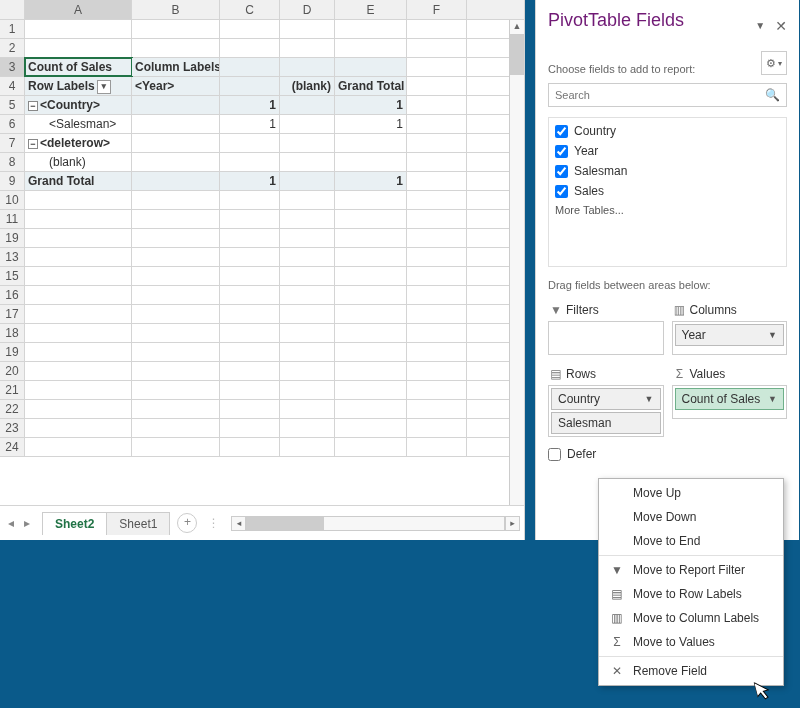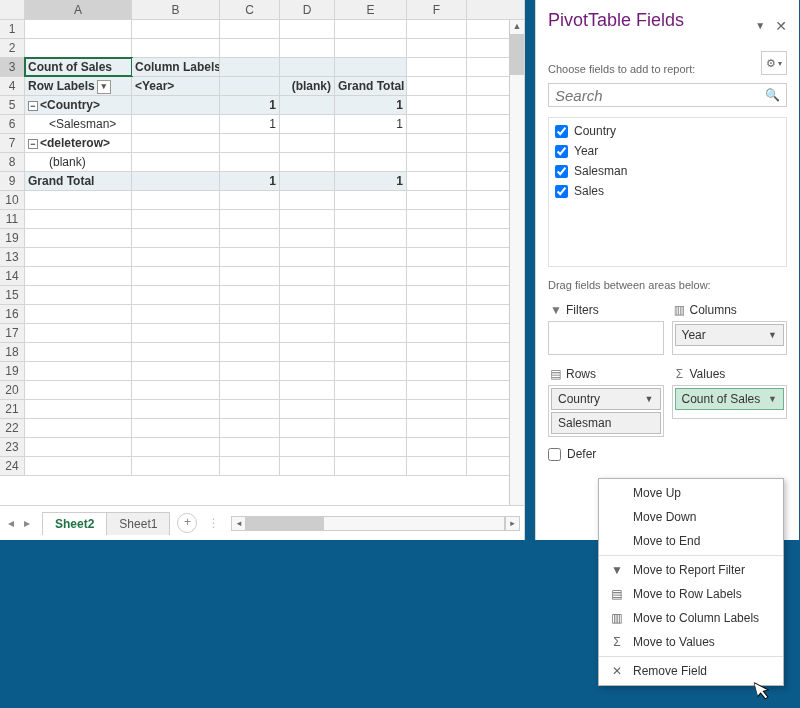--- a/index.html
+++ b/index.html
@@ -38,21 +38,21 @@
 .pane{position:absolute;left:535px;top:0;width:264px;height:540px;background:#fff;border-left:1px solid #d4d4d4;padding:10px 12px 0}
 .pane h1{font-size:18px;color:#701a75;font-weight:normal;margin-bottom:10px}
 .pane .panehead{display:flex;align-items:center;justify-content:space-between;margin-bottom:10px}
 .pane .paneact{display:flex;gap:10px;align-items:center}
 .pane .dropcaret{font-size:10px;color:#666;cursor:pointer}
 .pane .close{font-size:14px;color:#666;cursor:pointer}
 .choose{display:flex;align-items:flex-end;justify-content:space-between;margin-bottom:8px}
 .choose span{color:#666;font-size:11px}
 .gear{width:26px;height:24px;border:1px solid #ccc;display:flex;align-items:center;justify-content:center;cursor:pointer;font-size:13px}
 .search{display:flex;align-items:center;border:1px solid #ccc;height:24px;padding:0 6px;margin-bottom:10px}
-.search input{border:none;outline:none;flex:1;font-size:15px;font-style:italic;color:#888}
+.search input{border:none;outline:none;flex:1;font-size:11px;color:#888}
 .flist{border:1px solid #e0e0e0;padding:6px;height:150px}
 .flist label{display:flex;align-items:center;gap:6px;margin-bottom:6px;cursor:pointer}
 .flist input{width:13px;height:13px}
 .moret{color:#555;margin-top:6px;cursor:pointer;font-size:11px}
 .dragtxt{font-size:11px;color:#666;margin:12px 0 8px}
 .areas{display:grid;grid-template-columns:1fr 1fr;gap:8px}
 .area .ahead{display:flex;align-items:center;gap:4px;padding:4px 2px;color:#555;font-size:11px}
 .area .abox{border:1px solid #ccc;min-height:34px;background:#fff}
 .chip{display:flex;align-items:center;justify-content:space-between;padding:3px 6px;border:1px solid #bbb;margin:2px;background:#f0f0f0;cursor:pointer;font-size:11px}
 .chip.hl{background:#cce8d8;border-color:#6fb08a}
@@ -190,29 +190,20 @@
         <div class="rh">19</div>
         <div class="cell" style="width:107px"></div>
         <div class="cell" style="width:88px"></div>
         <div class="cell" style="width:60px"></div>
         <div class="cell" style="width:55px"></div>
         <div class="cell" style="width:72px"></div>
         <div class="cell" style="width:60px"></div>
       </div>
     <div class="row">
         <div class="rh">13</div>
-        <div class="cell" style="width:107px"></div>
-        <div class="cell" style="width:88px"></div>
-        <div class="cell" style="width:60px"></div>
-        <div class="cell" style="width:55px"></div>
-        <div class="cell" style="width:72px"></div>
-        <div class="cell" style="width:60px"></div>
-      </div>
-    <div class="row">
-        <div class="rh">14</div>
         <div class="cell" style="width:107px"></div>
         <div class="cell" style="width:88px"></div>
         <div class="cell" style="width:60px"></div>
         <div class="cell" style="width:55px"></div>
         <div class="cell" style="width:72px"></div>
         <div class="cell" style="width:60px"></div>
       </div>
     <div class="row">
         <div class="rh">15</div>
         <div class="cell" style="width:107px"></div>
@@ -358,20 +349,21 @@
         <span>Year</span>
       </label>
     <label>
         <input type="checkbox" checked="" style="">
         <span>Salesman</span>
       </label>
     <label>
         <input type="checkbox" checked="" style="">
         <span>Sales</span>
       </label>
+    <div class="moret">More Tables...</div>
   </div>
   <div class="dragtxt">Drag fields between areas below:</div>
   <div class="areas">
     <div class="area">
       <div class="ahead">
           <span class="ico">▼</span>
           <span>Filters</span>
         </div>
       <div class="abox"></div>
     </div>

